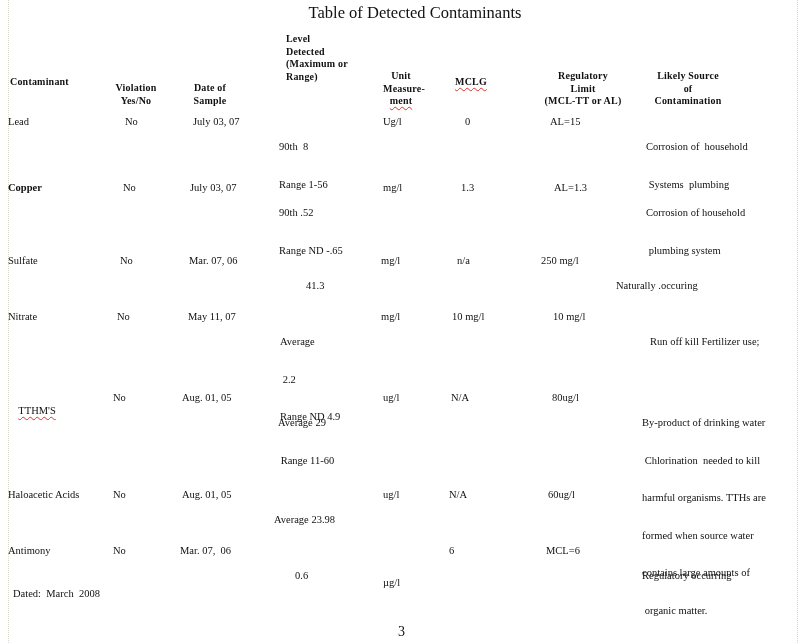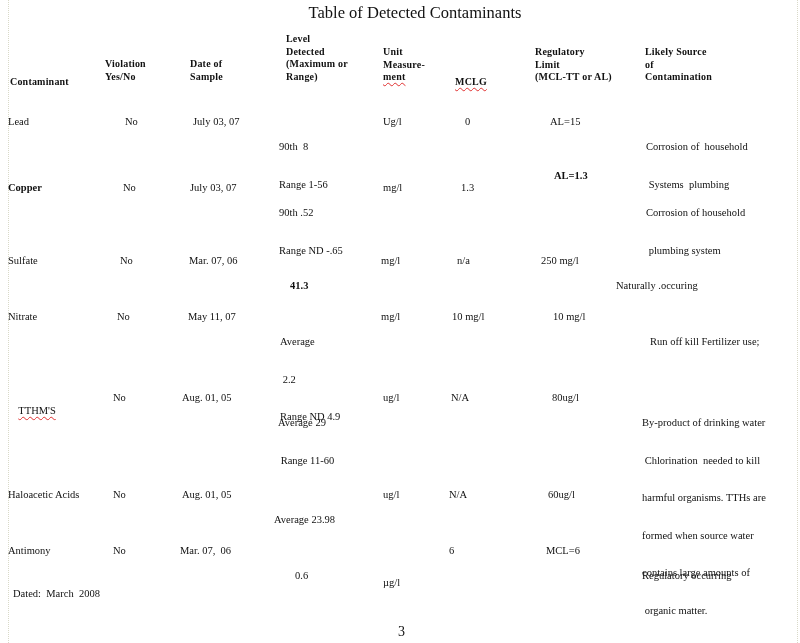--- a/index.html
+++ b/index.html
@@ -3,21 +3,21 @@
 <meta charset="utf-8">
 <style>
   html, body { margin: 0; padding: 0; }
   body {
     width: 800px; height: 643px; background: #ffffff; position: relative; overflow: hidden;
     font-family: "Liberation Serif", "DejaVu Serif", serif; color: #111;
   }
   .margin-line { position: absolute; top: 0; bottom: 0; width: 0; border-left: 1px dotted #d9d9c8; }
   .title { position: absolute; top: 3px; left: 0; width: 830px; text-align: center; font-size: 16.5px; }
   .hdr { position: absolute; font-weight: bold; font-size: 10px; line-height: 12.5px; letter-spacing: 0.2px; }
-  .hdr.c { text-align: left; }
+  .hdr.c { text-align: center; margin-top: 24px; }
   .cell { position: absolute; font-size: 10.5px; line-height: 12.5px; white-space: pre; }
   .sq { text-decoration: underline wavy #e03030; text-decoration-thickness: 1px; text-underline-offset: 2px; }
   .dated { position: absolute; left: 13px; top: 588px; font-size: 10.5px; white-space: pre; }
   .pageno { position: absolute; left: 398px; top: 624px; font-size: 14px; }
 </style>
 </head>
 <body>
 
 <div class="margin-line" style="left:8px;"></div>
 <div class="margin-line" style="left:797px;"></div>
@@ -25,21 +25,21 @@
 <div class="title">Table of Detected Contaminants</div>
 
 <div>
   <div class="hdr" style="left:10px;top:76px;">
     <div>Contaminant</div>
   </div>
   <div class="hdr c" style="left:105px;top:58px;width:62px;">
     <div>Violation</div>
     <div>Yes/No</div>
   </div>
-  <div class="hdr c" style="left:190px;top:58px;width:56px;">
+  <div class="hdr c" style="left:182px;top:58px;width:56px;">
     <div>Date of</div>
     <div>Sample</div>
   </div>
   <div class="hdr" style="left:286px;top:33px;">
     <div>Level</div>
     <div>Detected</div>
     <div>(Maximum or</div>
     <div>Range)</div>
   </div>
   <div class="hdr c" style="left:383px;top:46px;width:36px;">
@@ -82,32 +82,32 @@
 <div>
   <div class="cell" style="left:8px;top:182px;font-weight:bold;">Copper</div>
   <div class="cell" style="left:123px;top:182px;">No</div>
   <div class="cell" style="left:190px;top:182px;">July 03, 07</div>
   <div class="cell" style="left:279px;top:182px;">
     <div>90th .52</div>
     <div>Range ND -.65</div>
   </div>
   <div class="cell" style="left:383px;top:182px;">mg/l</div>
   <div class="cell" style="left:461px;top:182px;">1.3</div>
-  <div class="cell" style="left:554px;top:170px;font-weight:bold;">AL=1.3</div>
+  <div class="cell" style="left:554px;top:182px;">AL=1.3</div>
   <div class="cell" style="left:646px;top:182px;">
     <div>Corrosion of household</div>
     <div> plumbing system</div>
   </div>
 </div>
 
 <div>
   <div class="cell" style="left:8px;top:255px;">Sulfate</div>
   <div class="cell" style="left:120px;top:255px;">No</div>
   <div class="cell" style="left:189px;top:255px;">Mar. 07, 06</div>
-  <div class="cell" style="left:290px;top:255px;font-weight:bold;">
+  <div class="cell" style="left:306px;top:255px;">
     <div>41.3</div>
   </div>
   <div class="cell" style="left:381px;top:255px;">mg/l</div>
   <div class="cell" style="left:457px;top:255px;">n/a</div>
   <div class="cell" style="left:541px;top:255px;text-align:right;">250 mg/l</div>
   <div class="cell" style="left:616px;top:255px;">
     <div>Naturally .occuring</div>
   </div>
 </div>
 

